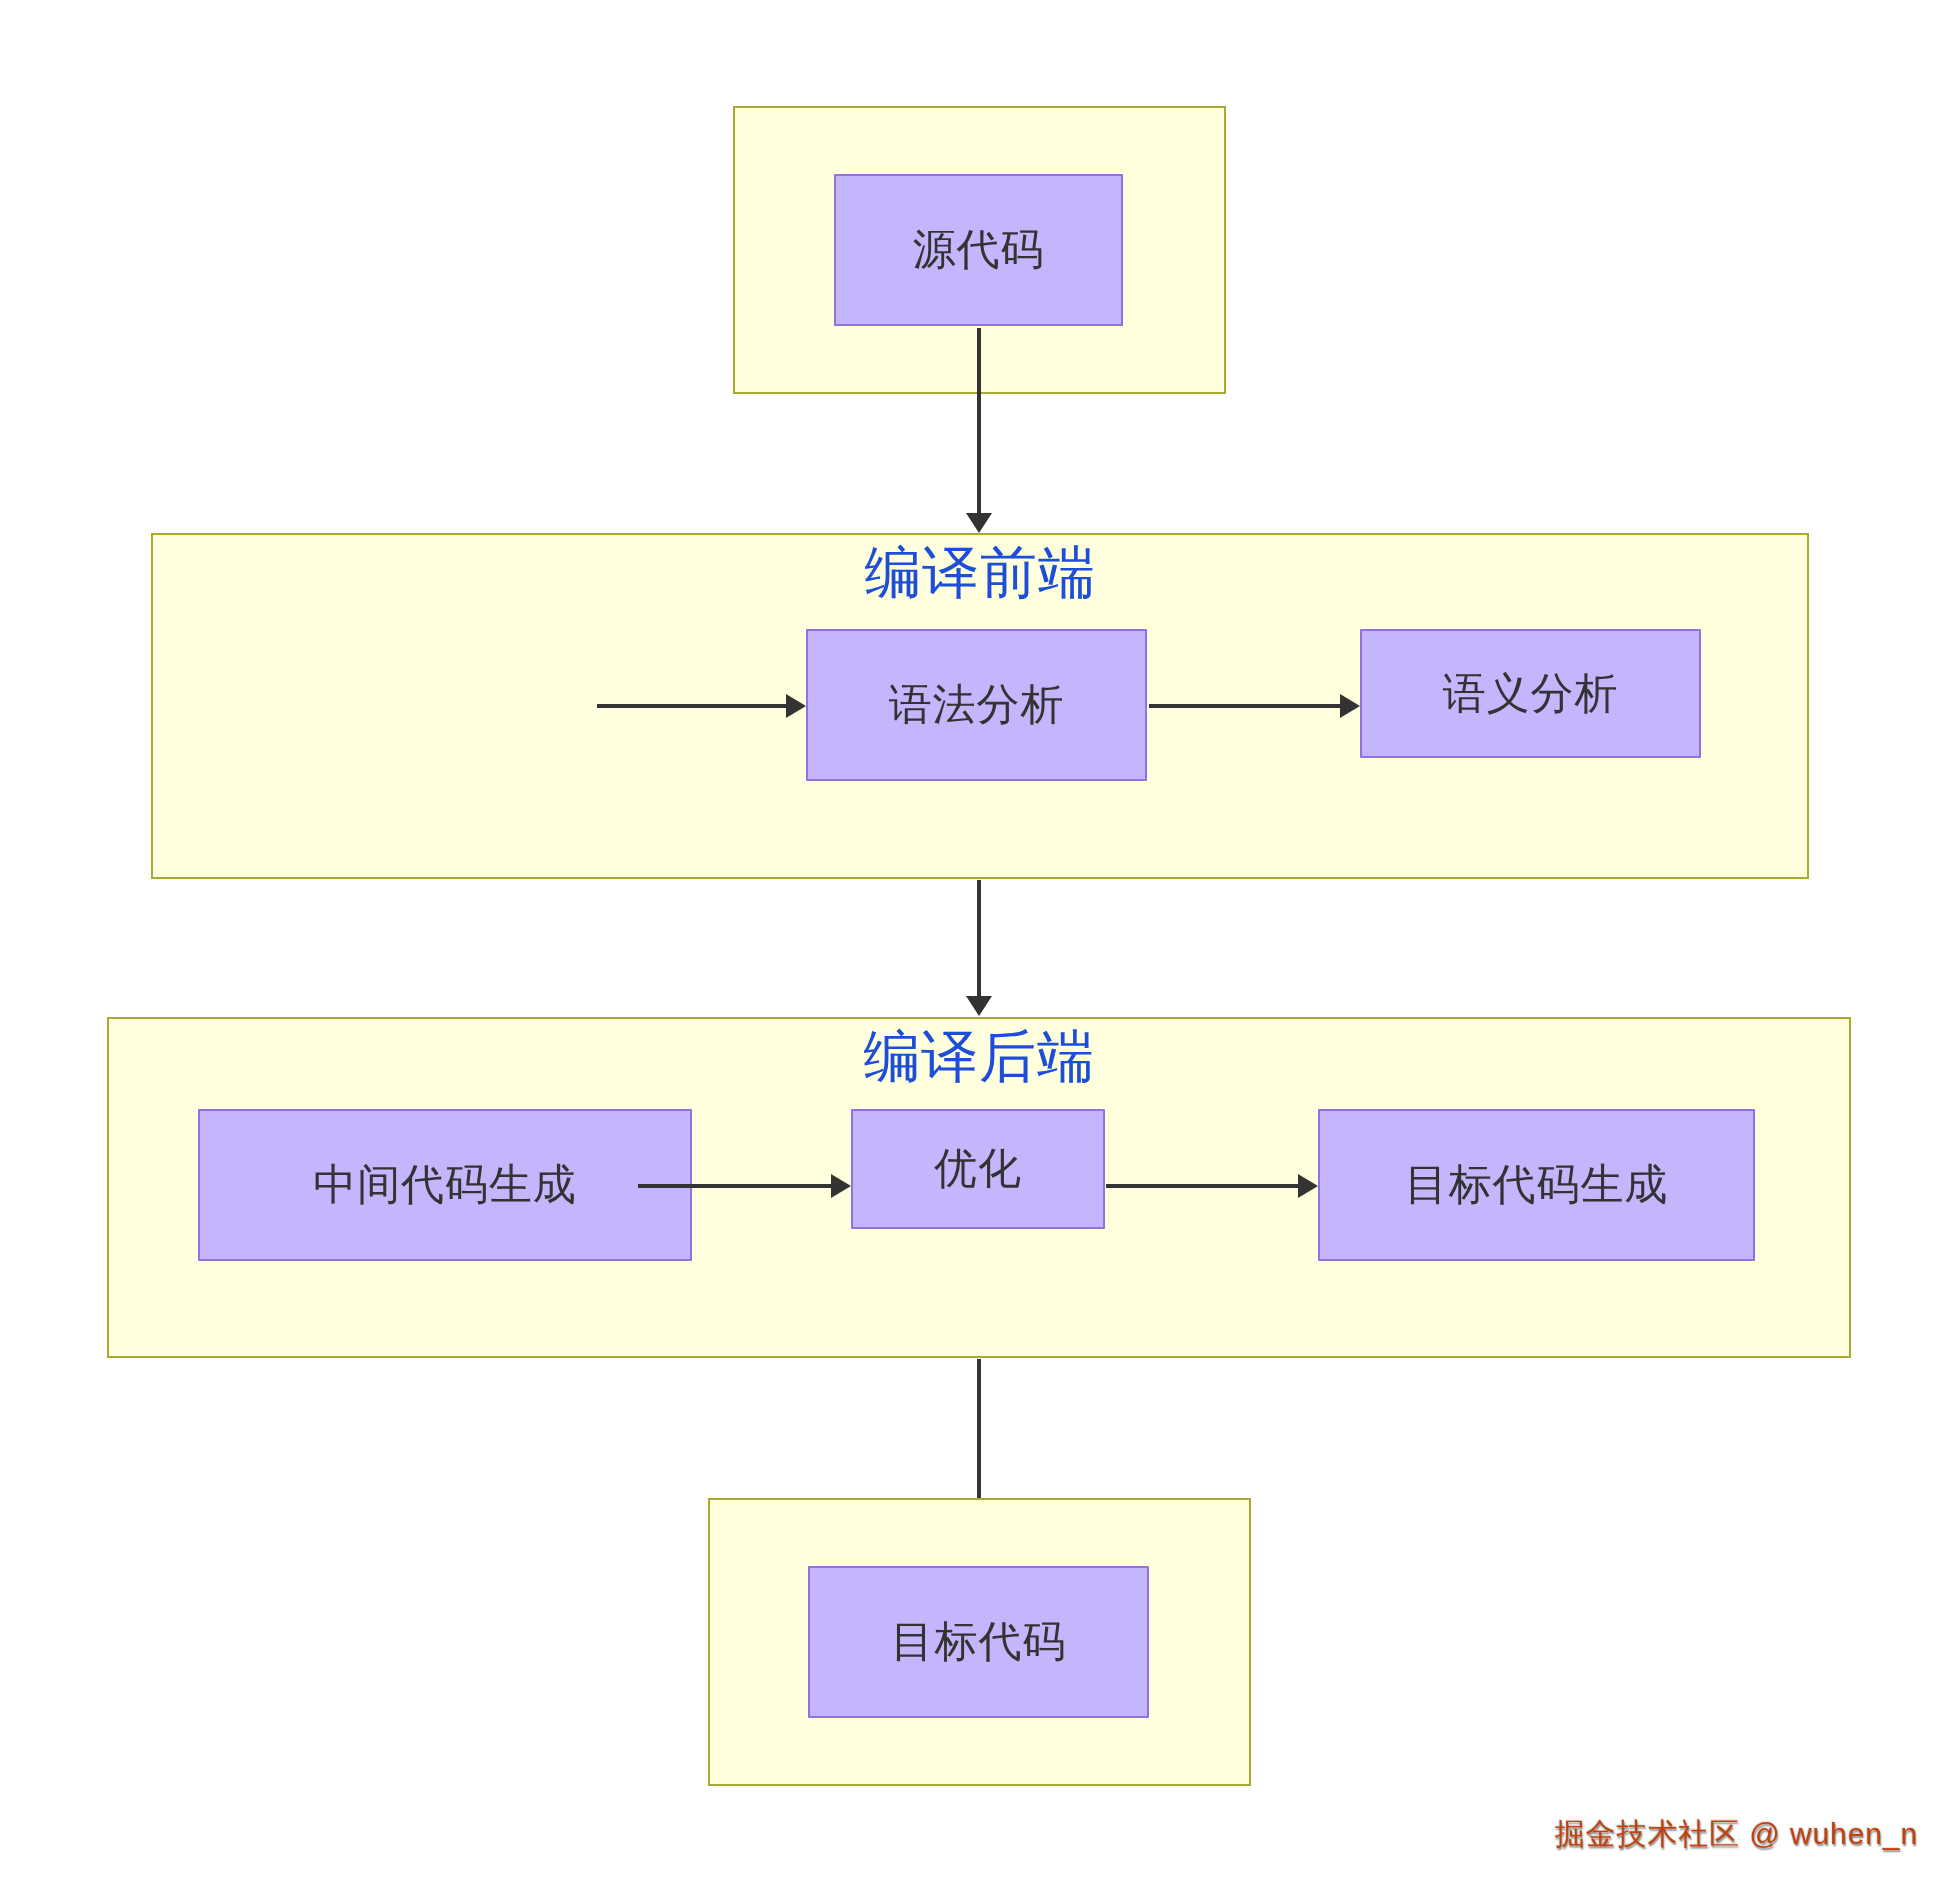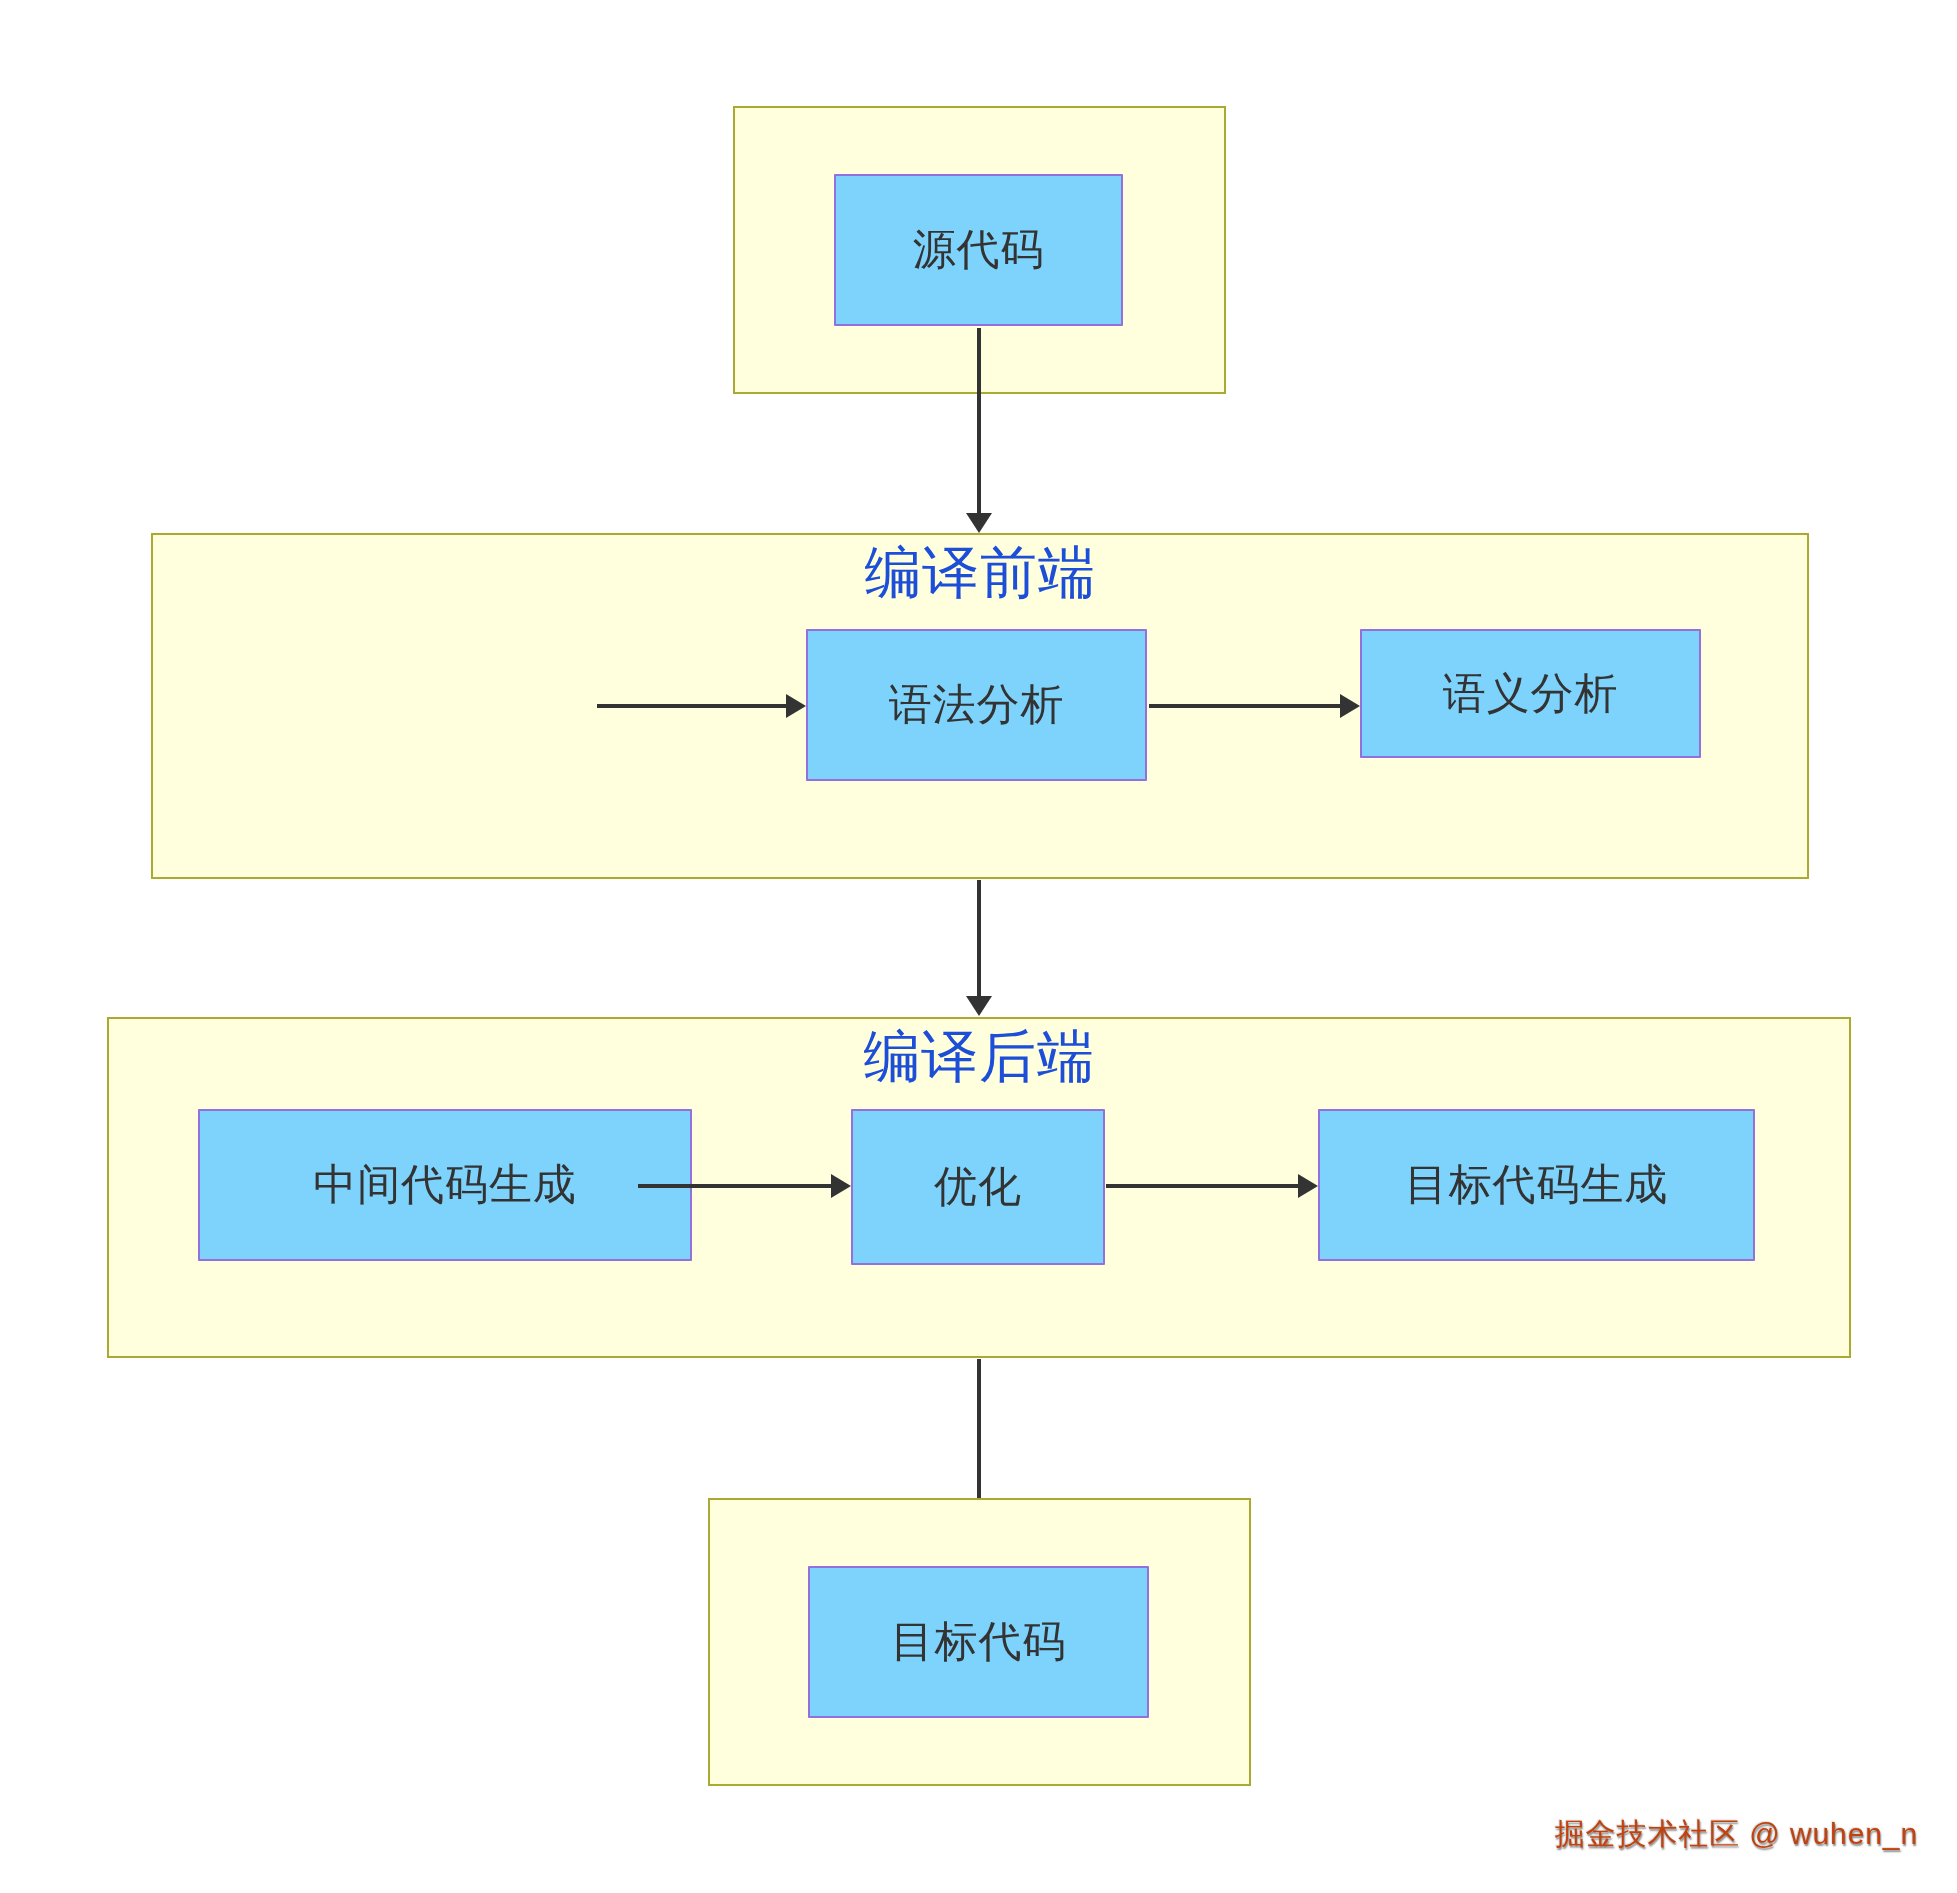--- a/index.html
+++ b/index.html
@@ -29,21 +29,21 @@
     width: 100%;
     text-align: center;
     font-size: 57px;
     line-height: 1.0;
     color: #1d4ed8;
     letter-spacing: 0.9px;
   }
   .node {
     position: absolute;
     box-sizing: border-box;
-    background: #7dd3fc;
+    background: #c4b5fd;
     border: 2.8px solid #9370db;
     border-radius: 0.9px;
     display: flex;
     align-items: center;
     justify-content: center;
     font-size: 43px;
     color: #333333;
     letter-spacing: 0.9px;
   }
   .edge-v {
@@ -93,21 +93,21 @@
   #cluster-source   { left: 733px;  top: 106px;  width: 493px;  height: 288px; }
   #node-source      { left: 99px;  top: 66px;   width: 289px;  height: 152px; }
 
   #cluster-frontend { left: 151px;  top: 533px;  width: 1658px; height: 346px; }
   #node-lexical     { left: 102px;  top: 94px;  width: 341px;  height: 152px; }
   #node-syntax      { left: 653px;  top: 94px;  width: 341px;  height: 152px; }
   #node-semantic    { left: 1207px; top: 94px;  width: 341px;  height: 129px; }
 
   #cluster-backend  { left: 107px;  top: 1017px; width: 1744px; height: 341px; }
   #node-intermediate{ left: 89px;   top: 90px;   width: 494px;  height: 152px; }
-  #node-optimize    { left: 742px;  top: 90px;   width: 254px;  height: 156px; }
+  #node-optimize    { left: 742px;  top: 90px;   width: 254px;  height: 120px; }
   #node-targetgen   { left: 1209px; top: 90px;   width: 437px;  height: 152px; }
 
   #cluster-target   { left: 708px;  top: 1498px; width: 543px;  height: 288px; }
   #node-target      { left: 98px;  top: 66px;   width: 341px;  height: 152px; }
 
   #edge-source-frontend  { left: 977px; top: 328px;  height: 186px; }
   #edge-frontend-backend { left: 977px; top: 880px;  height: 117px; }
   #edge-backend-target   { left: 977px; top: 1359px; height: 187px; }
 
   #edge-lexical-syntax   { left: 597px;  top: 704px;  width: 190px; }

